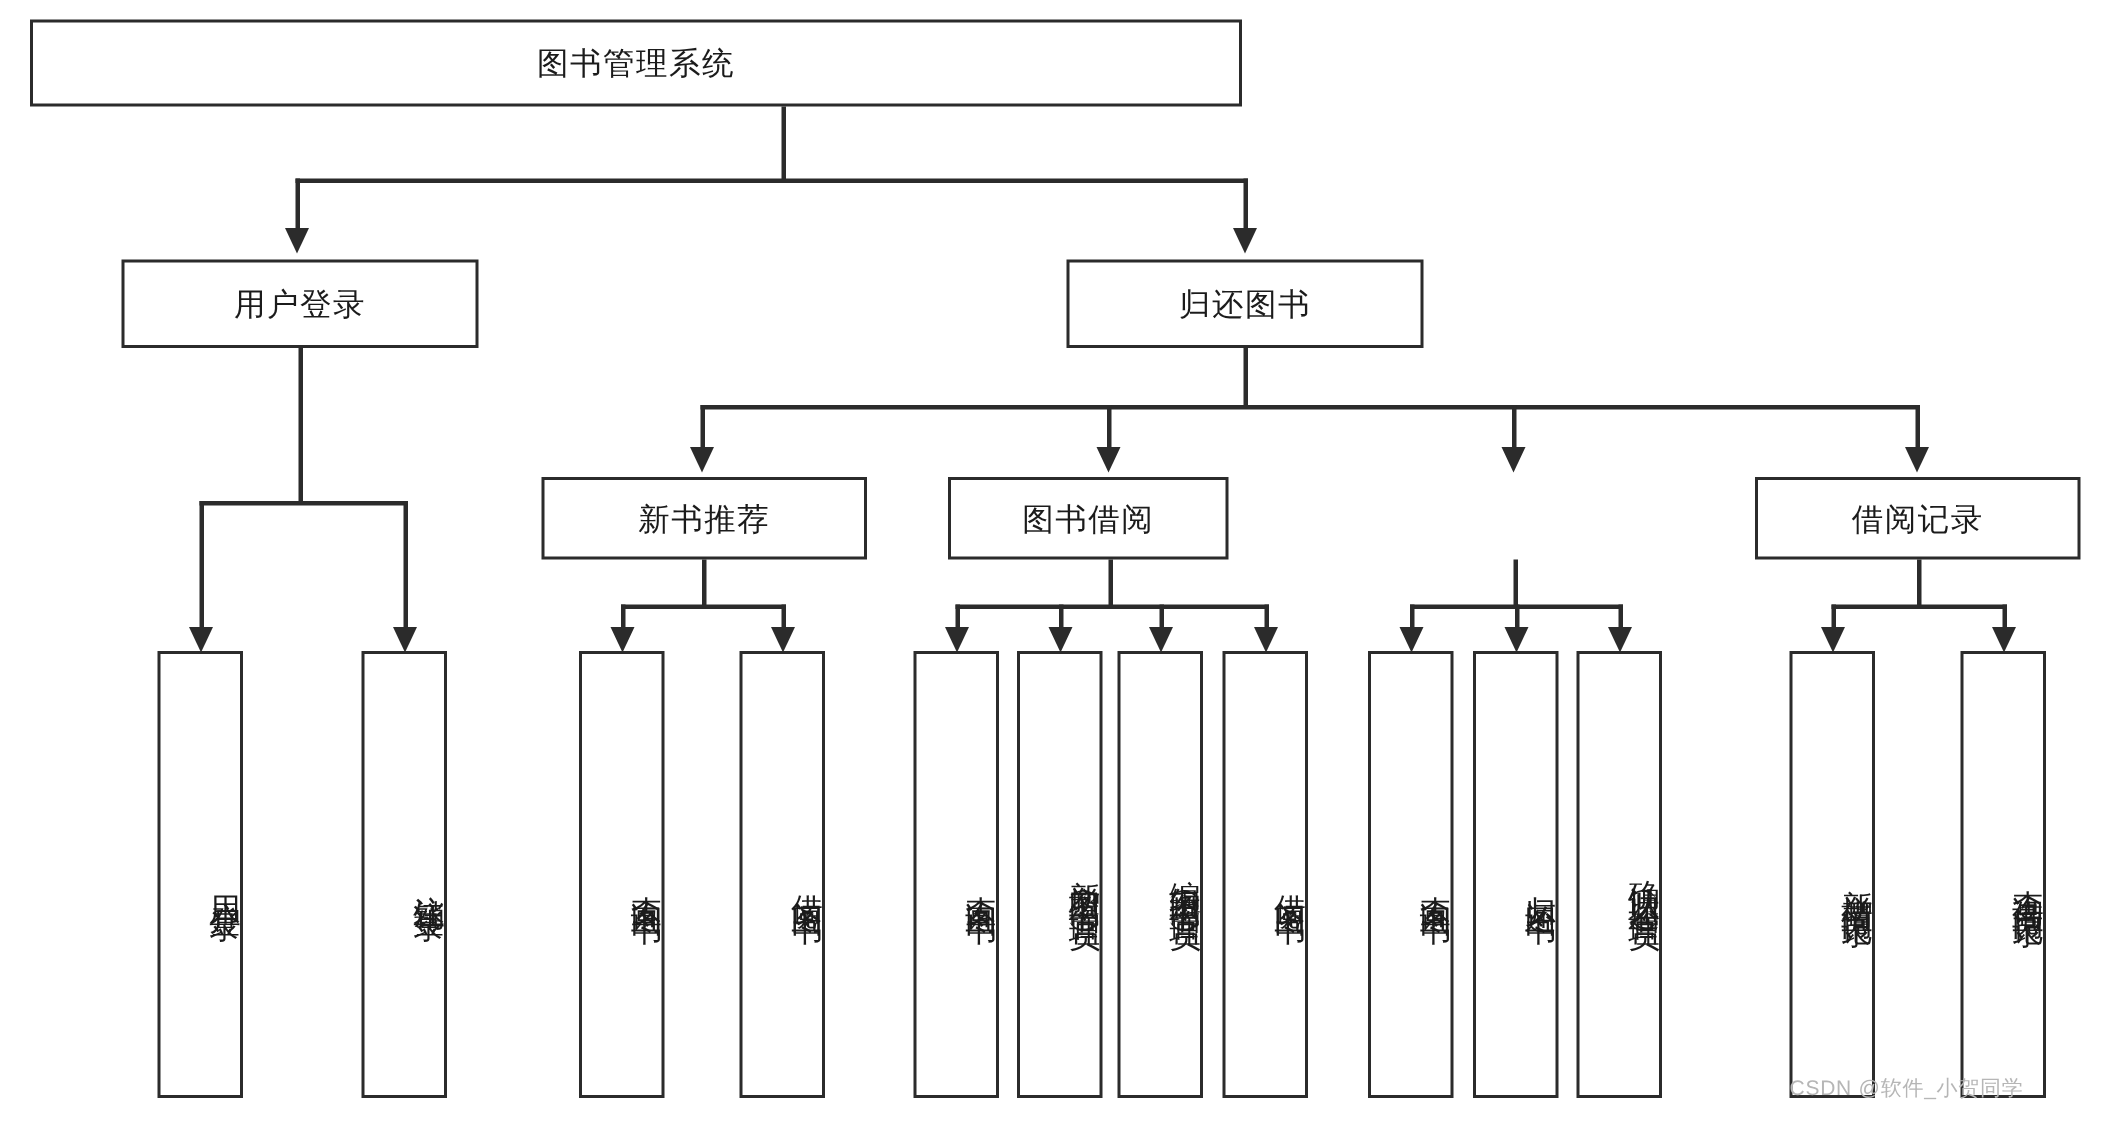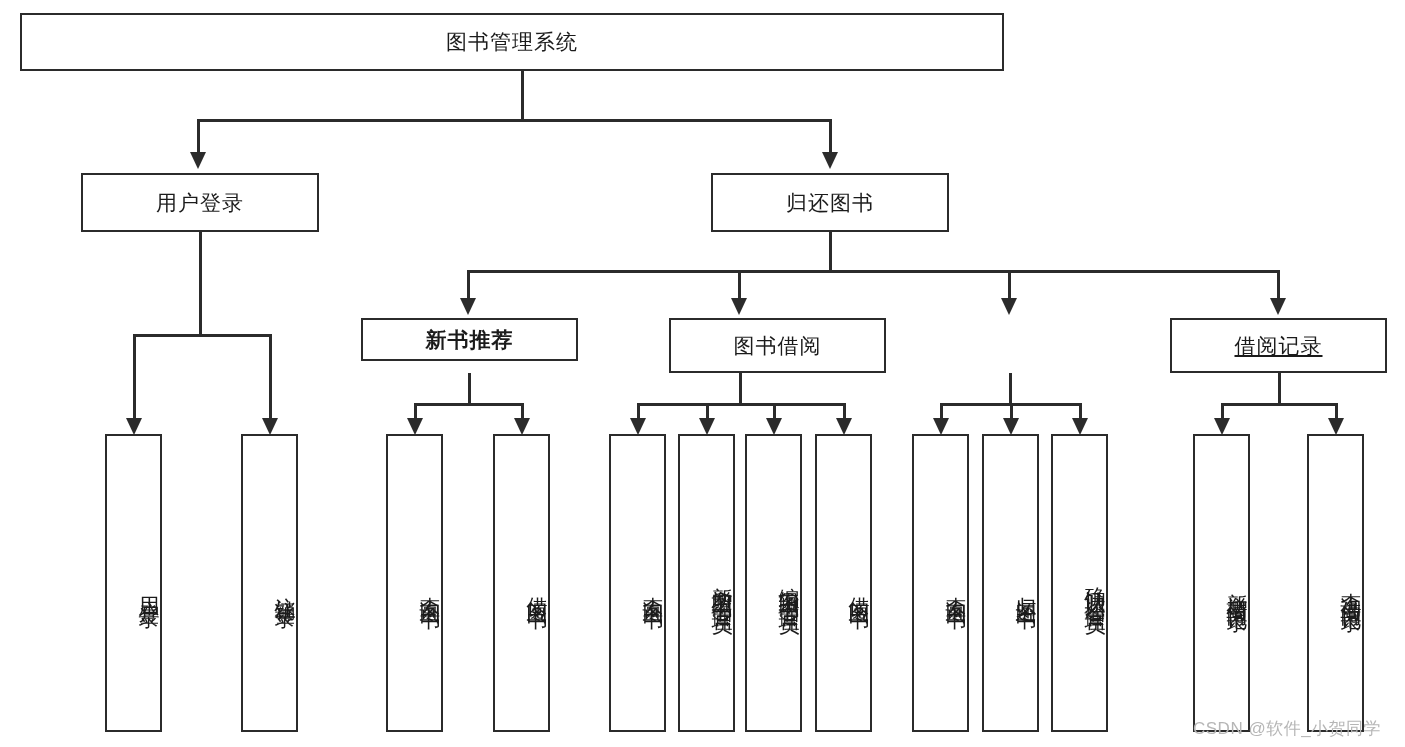--- a/index.html
+++ b/index.html
@@ -55,31 +55,31 @@
     position: absolute;
     width: 0;
     height: 0;
     border-left: 8px solid transparent;
     border-right: 8px solid transparent;
     border-top: 17px solid #2b2b2b;
   }
   .watermark {
     position: absolute;
     color: #b6b6b6;
-    font-size: 17px;
+    font-size: 14px;
     white-space: nowrap;
     letter-spacing: 0.5px;
   }
 </style>
 </head>
 <body>
 
 <div id="canvas">
 
-  <div class="node horiz" style="left:20px; top:13px; width:984px; height:58px;">
+  <div class="node horiz" style="left:20px; top:13px; width:808px; height:58px;">
     <span class="label">图书管理系统</span>
   </div>
 
   <div class="conn v" style="left:521px; top:71px; height:50px;"></div>
 
   <div class="conn h" style="left:197px; top:119px; width:635px;"></div>
 
   <div class="conn v" style="left:197px; top:119px; height:35px;"></div>
   <div class="arrow" style="left:190px; top:152px;"></div>
   <div class="conn v" style="left:829px; top:119px; height:35px;"></div>
@@ -103,27 +103,27 @@
   <div class="conn h" style="left:467px; top:270px; width:812px;"></div>
   <div class="conn v" style="left:467px; top:270px; height:30px;"></div>
   <div class="arrow" style="left:460px; top:298px;"></div>
   <div class="conn v" style="left:738px; top:270px; height:30px;"></div>
   <div class="arrow" style="left:731px; top:298px;"></div>
   <div class="conn v" style="left:1008px; top:270px; height:30px;"></div>
   <div class="arrow" style="left:1001px; top:298px;"></div>
   <div class="conn v" style="left:1277px; top:270px; height:30px;"></div>
   <div class="arrow" style="left:1270px; top:298px;"></div>
 
-  <div class="node horiz" style="left:361px; top:318px; width:217px; height:43px;font-weight:bold;">
+  <div class="node horiz" style="left:361px; top:318px; width:217px; height:55px;">
     <span class="label">新书推荐</span>
   </div>
-  <div class="node horiz" style="left:632px; top:318px; width:217px; height:55px;margin-left:37px;">
+  <div class="node horiz" style="left:632px; top:318px; width:187px; height:55px;">
     <span class="label">图书借阅</span>
   </div>
-  <div class="node horiz" style="left:1170px; top:318px; width:217px; height:55px;text-decoration:underline;">
+  <div class="node horiz" style="left:1170px; top:318px; width:217px; height:55px;">
     <span class="label">借阅记录</span>
   </div>
 
   <div class="conn v" style="left:468px; top:373px; height:32px;"></div>
   <div class="conn h" style="left:414px; top:403px; width:110px;"></div>
   <div class="conn v" style="left:414px; top:403px; height:17px;"></div>
   <div class="arrow" style="left:407px; top:418px;"></div>
   <div class="conn v" style="left:521px; top:403px; height:17px;"></div>
   <div class="arrow" style="left:514px; top:418px;"></div>
 

